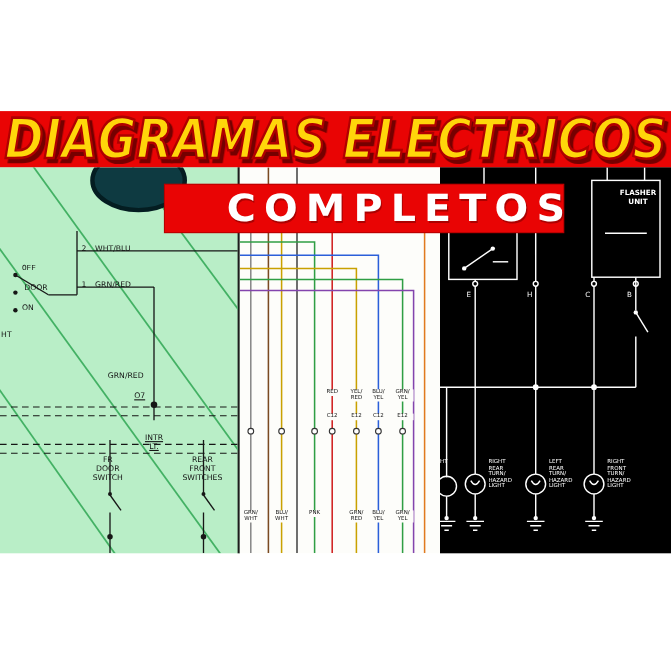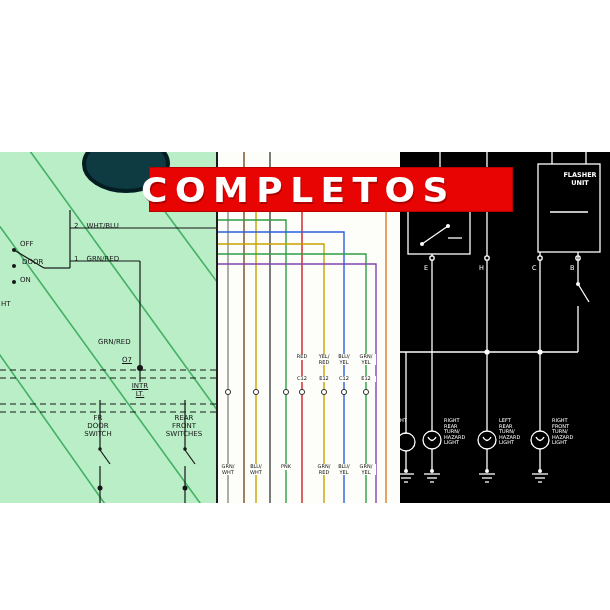--- a/index.html
+++ b/index.html
@@ -25,21 +25,21 @@
   
   .title-strip { position:absolute; left:0; top:101px; width:610px; height:51px;
     background:#e90404; display:flex; align-items:center; justify-content:center; z-index:5; }
   .title-text { font-family:"DejaVu Sans", sans-serif; font-weight:bold; font-style:italic;
     font-size:42px; color:#ffd60a; -webkit-text-stroke:2px #b00000; white-space:nowrap;
     transform:scale(1.02,1.2); letter-spacing:0px;
     filter:drop-shadow(3px 3px 0 rgba(96,0,0,0.85)); }
 
   
   .sub-banner { position:absolute; left:150px; top:168px; width:362px; height:43px;
-    background:#e90404; display:flex; align-items:center; justify-content:flex-start;
+    background:#e90404; display:flex; align-items:center; justify-content:flex-end;
     z-index:6; box-shadow:0 0 0 1px #b80000; }
   .sub-text { font-weight:bold; font-size:34px; color:#ffffff; letter-spacing:7px;
     white-space:nowrap; transform:scaleX(1.06); text-shadow:1px 2px 0 rgba(120,0,0,0.55); }
 </style>
 </head>
 <body>
 
 <div class="poster">
 
   <div class="panels">
@@ -84,27 +84,27 @@
           <line x1="0" y1="260" x2="218" y2="260"></line>
         </g>
       </svg>
 
       <div class="lbl" style="left:74px; top:62px;">
         <span>2</span><span style="margin-left:8px">WHT/BLU</span>
       </div>
       <div class="lbl" style="left:74px; top:95px;">
         <span>1</span><span style="margin-left:8px">GRN/RED</span>
       </div>
-      <div class="lbl" style="left:20px; top:88px;">OFF</div>
+      <div class="lbl" style="left:20px; top:88px;font-family:Liberation Mono, monospace;">OFF</div>
       <div class="lbl" style="left:22px; top:106px;">DOOR</div>
       <div class="lbl" style="left:20px; top:124px;">ON</div>
       <div class="lbl" style="left:1px;  top:148px;">HT</div>
       <div class="lbl" style="left:98px; top:186px;">GRN/RED</div>
       <div class="lbl" style="left:122px;top:204px;text-decoration:underline;">O7</div>
-      <div class="lbl c" style="left:128px;top:230px;width:24px;text-decoration:underline;">INTR
+      <div class="lbl c" style="left:128px;top:242px;width:24px;text-decoration:underline;">INTR
 LT.</div>
       <div class="lbl c" style="left:74px; top:262px;width:48px;text-align:center;">FR
 DOOR
 SWITCH</div>
       <div class="lbl c" style="left:158px;top:262px;width:52px;">REAR
 FRONT
 SWITCHES</div>
     </div>
 
     <div class="panel panel-mid">
@@ -247,18 +247,21 @@
 HAZARD
 LIGHT</div>
       <div class="lbl wlbl tiny" style="left:152px;top:266px;width:38px;">RIGHT
 FRONT
 TURN/
 HAZARD
 LIGHT</div>
     </div>
   </div>
 
+  <div class="title-strip">
+    <div class="title-text">DIAGRAMAS ELECTRICOS</div>
+  </div>
 
   <div class="sub-banner">
     <span class="sub-text">COMPLETOS</span>
   </div>
 
 </div>
 
 </body></html>

